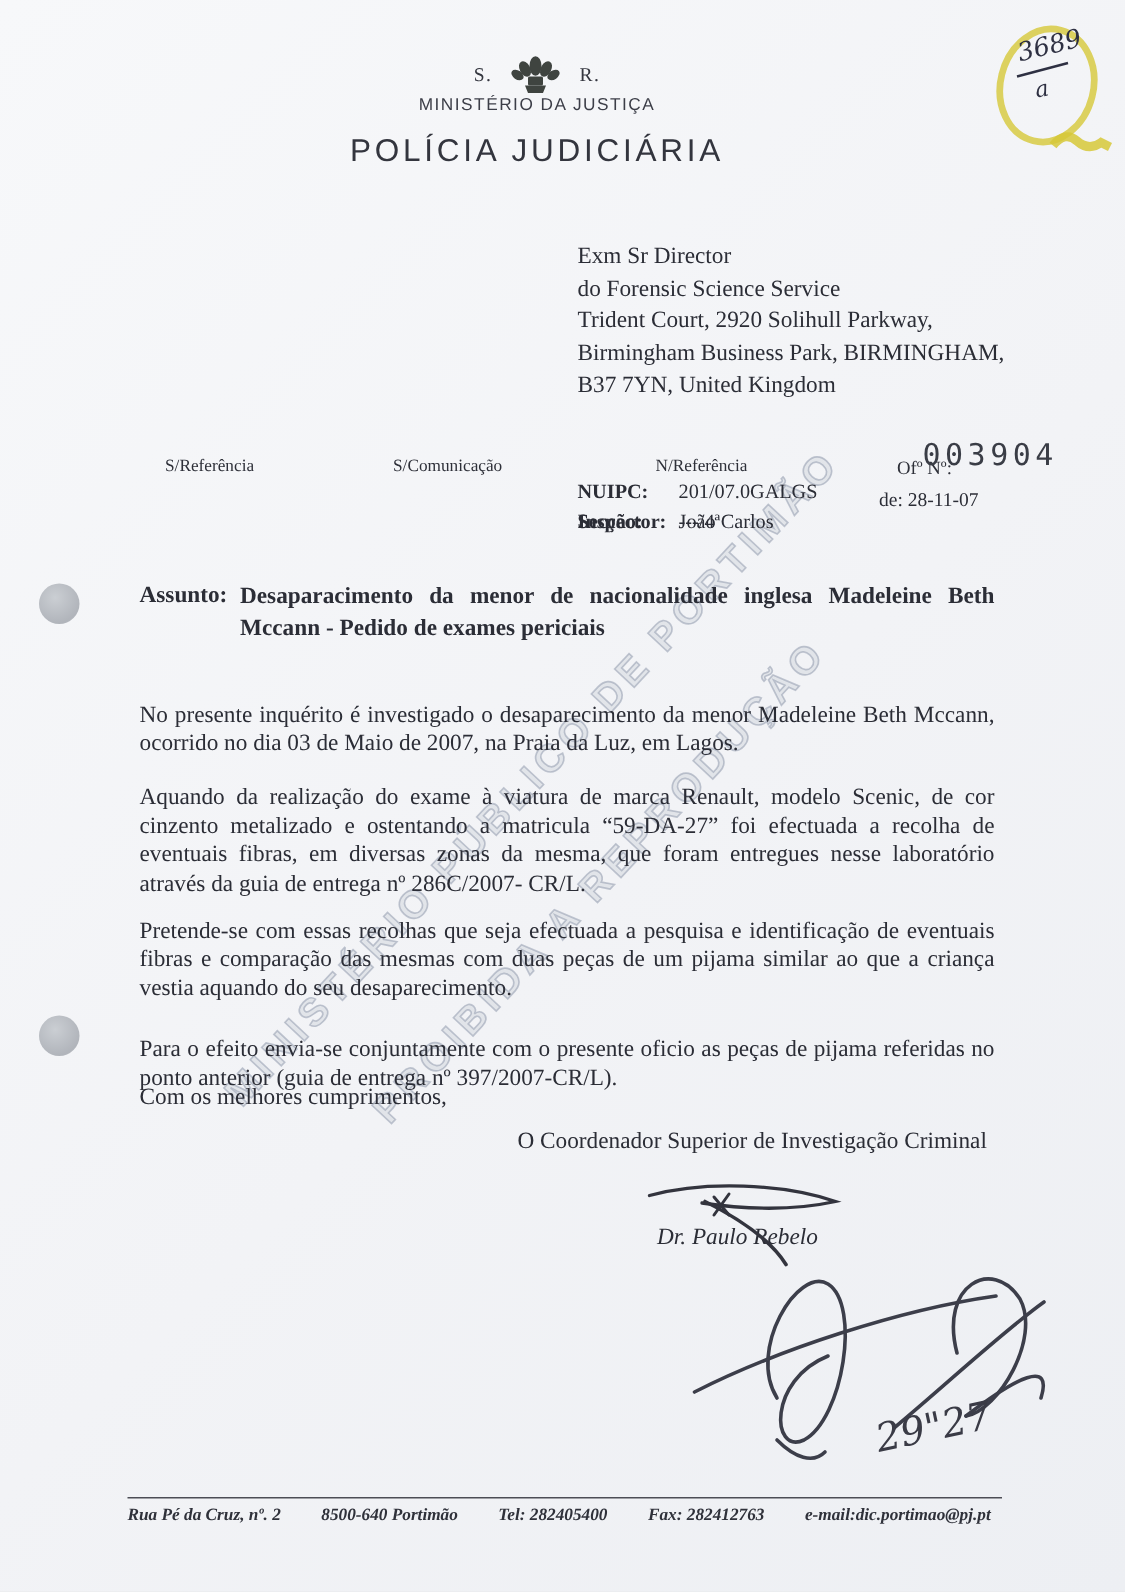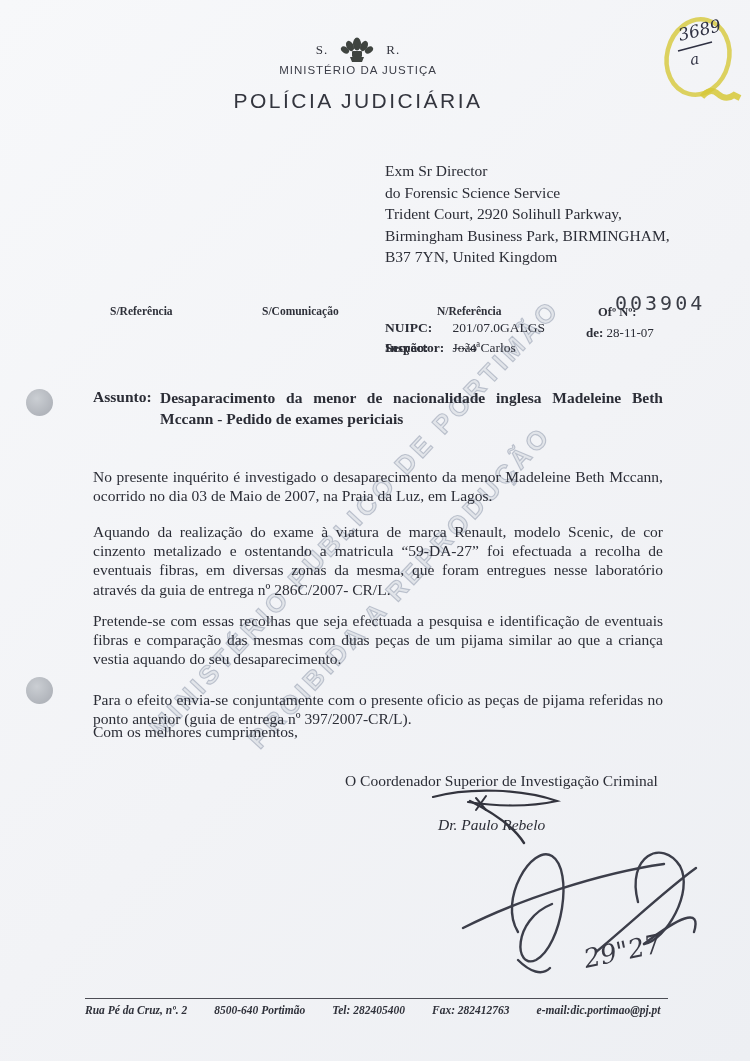--- a/index.html
+++ b/index.html
@@ -33,39 +33,39 @@
   
   .hdr { position:absolute; left:0; width:716px; text-align:center; color:#34363f; }
   .sr-line { top:36px; font-size:13px; letter-spacing:1px; }
   .sr-line .crest { vertical-align:middle; margin:0 12px; }
   .ministry { top:64px; font-family:"Liberation Sans",sans-serif; font-size:11.5px; letter-spacing:1px; color:#3c3e48; }
   .agency { top:89px; font-family:"Liberation Sans",sans-serif; font-size:21px; letter-spacing:2.5px; color:#33353e; }
   .dept { top:129px; font-family:"Liberation Sans",sans-serif; font-size:9.5px; letter-spacing:0.7px; color:#3c3e48; }
   
   .recipient { position:absolute; left:385px; top:160px; font-size:15.5px; line-height:21.6px; }
   
-  .ref-label { position:absolute; font-size:11.5px; font-weight:bold; color:#2e3039; }
+  .ref-label { position:absolute; font-size:11.5px; font-weight:normal; color:#2e3039; }
   .stamp {
     position:absolute; left:615px; top:291px;
     font-family:"DejaVu Sans Mono","Liberation Mono",monospace;
     font-size:20px; letter-spacing:3px; color:#3a3d46;
   }
   .ref-date { position:absolute; left:586px; top:325px; font-size:13px; }
-  .ref-date b { font-weight:bold; }
+  .ref-date b { font-weight:normal; }
   .nuipc-row { position:absolute; left:385px; font-size:13.5px; }
   .nuipc-row .lab { display:inline-block; width:64px; font-weight:bold; }
   
   .subject { position:absolute; left:93px; top:388px; width:570px; display:flex; }
   .subject .lab { font-weight:bold; font-size:15.5px; width:67px; flex:none; }
   .subject .txt { font-weight:bold; font-size:15.5px; line-height:20.5px; text-align:justify; flex:1; }
   
   .para { position:absolute; left:93px; width:570px; font-size:15.5px; line-height:19.4px; text-align:justify; }
   .p1 { top:451px; } .p2 { top:506px; } .p3 { top:595px; } .p4 { top:670px;margin-top:20px; }
   .closing { position:absolute; left:93px; top:723px; font-size:15.5px; }
-  .sig-title { position:absolute; left:345px; top:752px; font-size:15.5px;margin-top:20px; }
+  .sig-title { position:absolute; left:345px; top:752px; font-size:15.5px; }
   .sig-name { position:absolute; left:438px; top:816px; font-size:15.5px; font-style:italic; }
   
   .footer-rule { position:absolute; left:85px; top:998px; width:583px; height:1.4px; background:#4c4d55; }
   .footer {
     position:absolute; left:85px; top:1004px; width:600px;
     font-size:11.5px; font-weight:bold; font-style:italic; color:#2f313a;
     display:flex; gap:27px; white-space:nowrap;
   }
   
   .ink { position:absolute; pointer-events:none; }

